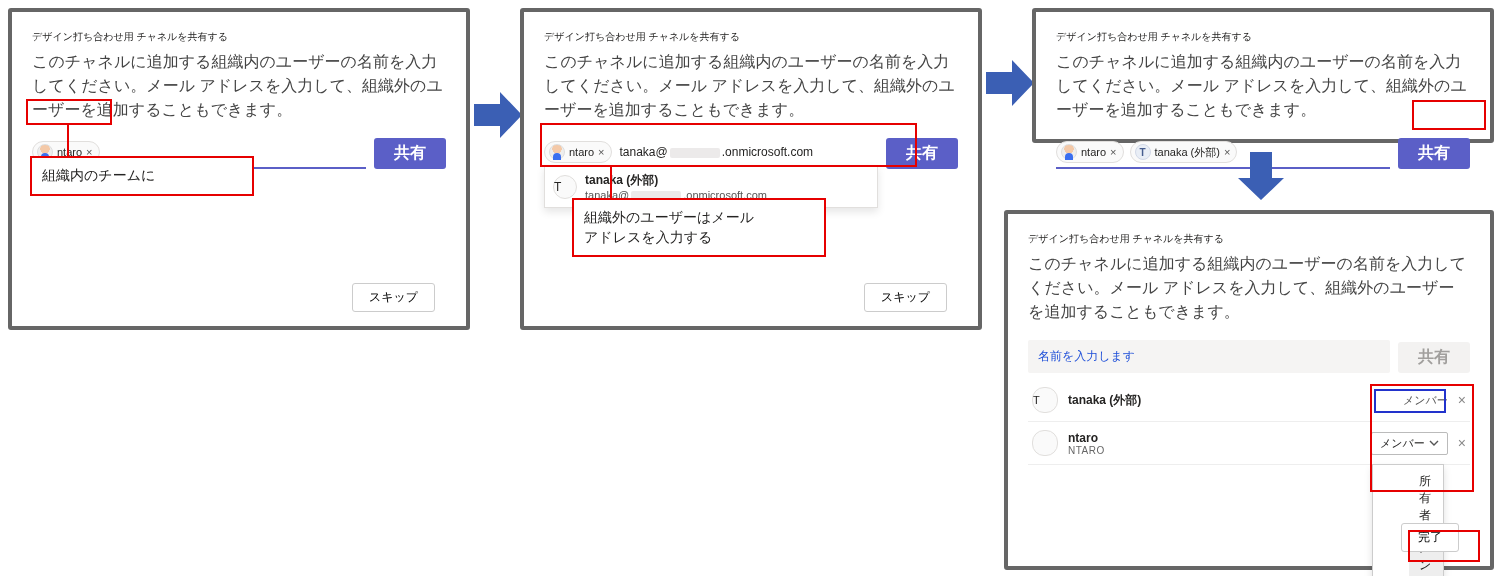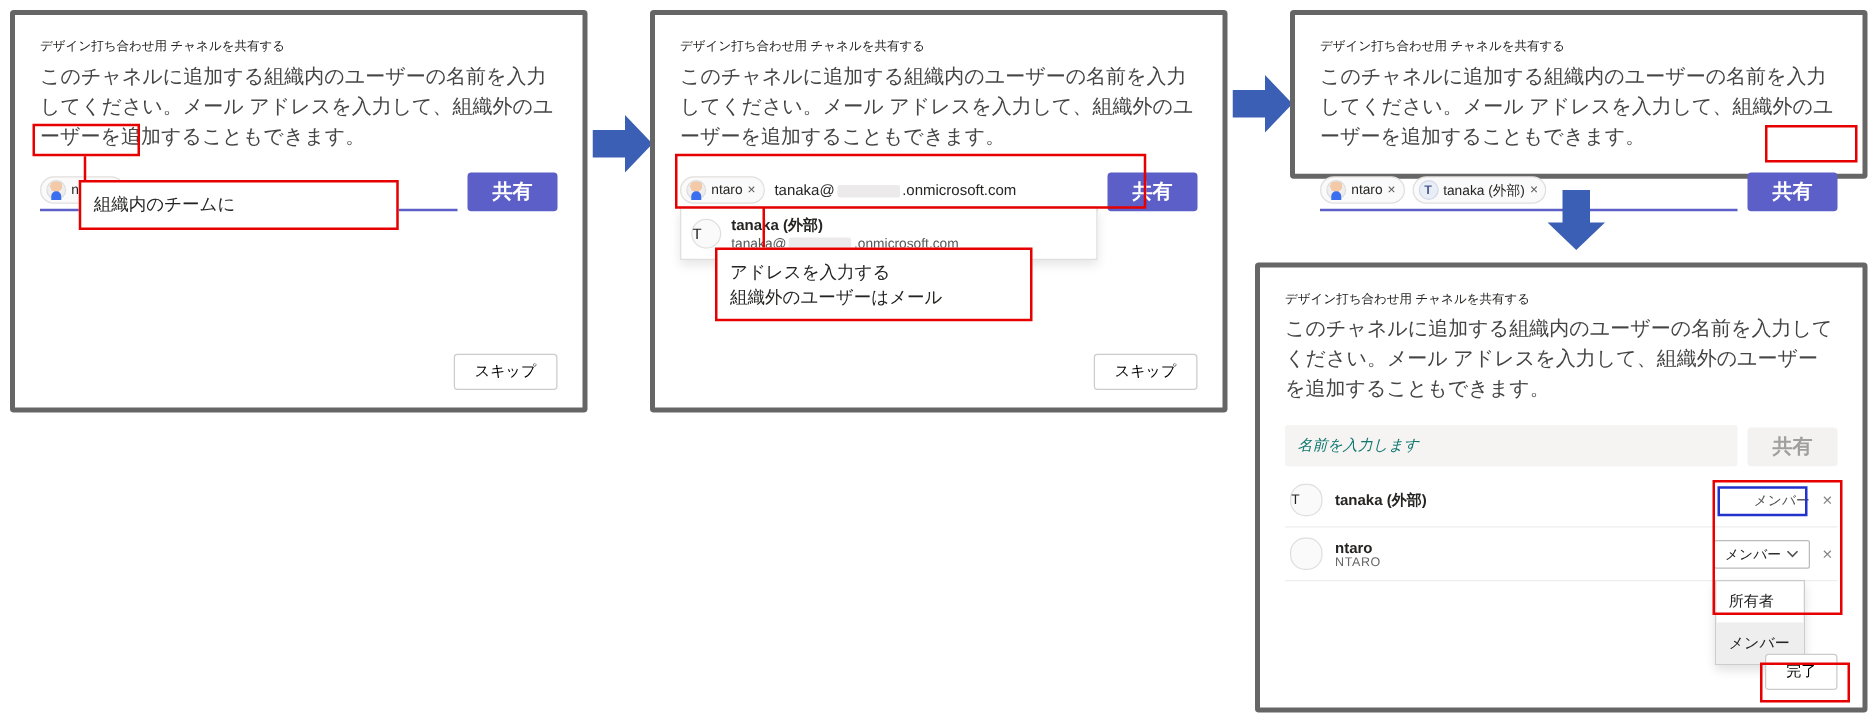--- a/index.html
+++ b/index.html
@@ -50,21 +50,21 @@
     background:#5b5fc7; color:#fff; border:none; border-radius:3px;
     font-size:16px; padding:5px 20px; cursor:pointer; font-weight:600;
   }
   .share-btn.disabled { background:#f3f2f1; color:#a19f9d; cursor:default; }
   .row-share { display:flex; align-items:flex-end; gap:8px; }
   .row-share .chip-area { flex:1; }
   .skip-btn, .done-btn {
     background:#fff; border:1px solid #ccc; border-radius:3px;
     font-size:12px; padding:5px 16px; cursor:pointer;
   }
-  .bottom-right { position:absolute; right:20px; bottom:14px; }
+  .bottom-right { position:absolute; right:31px; bottom:14px; }
   .suggest {
     position:absolute; left:0; right:0; top:26px;
     background:#fff; border:1px solid #e1dfdd; box-shadow:0 4px 8px rgba(0,0,0,0.1);
     padding:6px 8px; display:flex; align-items:center; gap:8px;
   }
   .suggest .avatar-t { width:24px; height:24px; font-size:12px; }
   .suggest-main { font-size:12px; font-weight:600; }
   .suggest-sub { font-size:11px; color:#555; }
   .callout-box {
     position:absolute; border:2px solid #e60000; background:#fff;
@@ -86,21 +86,21 @@
   .mname { font-size:12px; font-weight:600; }
   .msub  { font-size:10px; color:#666; letter-spacing:0.5px; }
   .role {
     border:1px solid #bbb; border-radius:2px; padding:3px 8px; font-size:11px;
     display:flex; align-items:center; gap:4px; background:#fff;
   }
   .dropdown {
     position:absolute; background:#fff; border:1px solid #ccc;
     box-shadow:0 4px 8px rgba(0,0,0,0.12); width:72px;
   }
-  .dropdown .opt { padding:8px 10px; font-size:12px; }
+  .dropdown .opt { padding:8px 10px; font-size:12px;margin-left:36px; }
   .dropdown .opt.active { background:#eee; }
   .mrow .x { color:#888; font-size:14px; cursor:pointer; }
   .blur { display:inline-block; width:50px; height:10px; background:#eceaea; vertical-align:middle; border-radius:2px; margin:0 2px; }
 </style>
 </head>
 <body>
 
 <div class="panel" style="left:8px; top:8px; width:462px; height:322px;">
   <div class="panel-inner">
     <div class="title">デザイン打ち合わせ用 チャネルを共有する</div>
@@ -118,21 +118,21 @@
       <button class="share-btn">共有</button>
     </div>
     <div class="bottom-right">
       <button class="skip-btn">スキップ</button>
     </div>
   </div>
 </div>
 
 <div class="red-outline" style="left:26px; top:99px; width:86px; height:26px;"></div>
 <div class="callout-line-v" style="left:67px; top:125px; height:33px;"></div>
-<div class="callout-box" style="left:30px; top:144px; width:256px;margin-left:33px;">
+<div class="callout-box" style="left:30px; top:156px; width:224px;">
   <div>組織内のチームに</div>
 </div>
 
 <div class="arrow" style="left:474px; top:92px;">
   <svg viewBox="0 0 48 46">
       <polygon points="0,12 26,12 26,0 48,23 26,46 26,34 0,34" fill="#3b5fb4"></polygon>
     </svg>
 </div>
 
 <div class="panel" style="left:520px; top:8px; width:462px; height:322px;">
@@ -164,22 +164,22 @@
       <button class="share-btn">共有</button>
     </div>
     <div class="bottom-right">
       <button class="skip-btn">スキップ</button>
     </div>
   </div>
 </div>
 <div class="red-outline" style="left:540px; top:123px; width:377px; height:44px;"></div>
 <div class="callout-line-v" style="left:610px; top:166px; height:34px;"></div>
 <div class="callout-box" style="left:572px; top:198px; width:254px;">
+  <div>組織外のユーザーはメール</div>
   <div>アドレスを入力する</div>
-  <div>組織外のユーザーはメール</div>
 </div>
 
 <div class="arrow" style="left:986px; top:60px;">
   <svg viewBox="0 0 48 46">
       <polygon points="0,12 26,12 26,0 48,23 26,46 26,34 0,34" fill="#3b5fb4"></polygon>
     </svg>
 </div>
 
 <div class="panel" style="left:1032px; top:8px; width:462px; height:135px;">
   <div class="panel-inner" style="padding-bottom:10px;">
@@ -211,21 +211,21 @@
       <polygon points="12,0 12,26 0,26 23,48 46,26 34,26 34,0" fill="#3b5fb4"></polygon>
     </svg>
 </div>
 
 <div class="panel" style="left:1004px; top:210px; width:490px; height:360px;">
   <div class="panel-inner">
     <div class="title">デザイン打ち合わせ用 チャネルを共有する</div>
     <div class="desc">このチャネルに追加する組織内のユーザーの名前を入力してください。メール アドレスを入力して、組織外のユーザーを追加することもできます。</div>
     <div class="row-share" style="margin-bottom:6px;">
       <div class="chip-area">
-        <div style="background:#f5f4f3; padding:8px 10px; color:#0f766e; border-radius:2px;font-style:italic;">
+        <div style="background:#f5f4f3; padding:8px 10px; color:#1d4ed8; border-radius:2px;">
           <span>名前を入力します</span>
         </div>
       </div>
       <button class="share-btn disabled">共有</button>
     </div>
     <div class="member-list">
       <div class="mrow">
         <span class="avatar-t chip" style="padding:0;">T</span>
         <div style="flex:1;">
           <div class="mname">tanaka (外部)</div>

